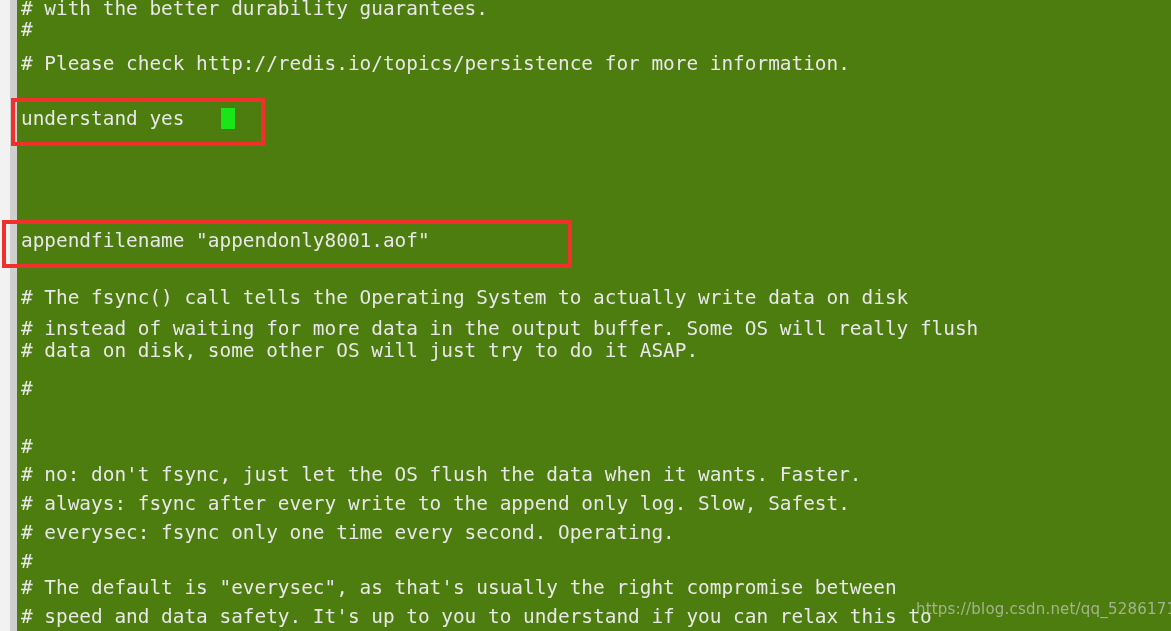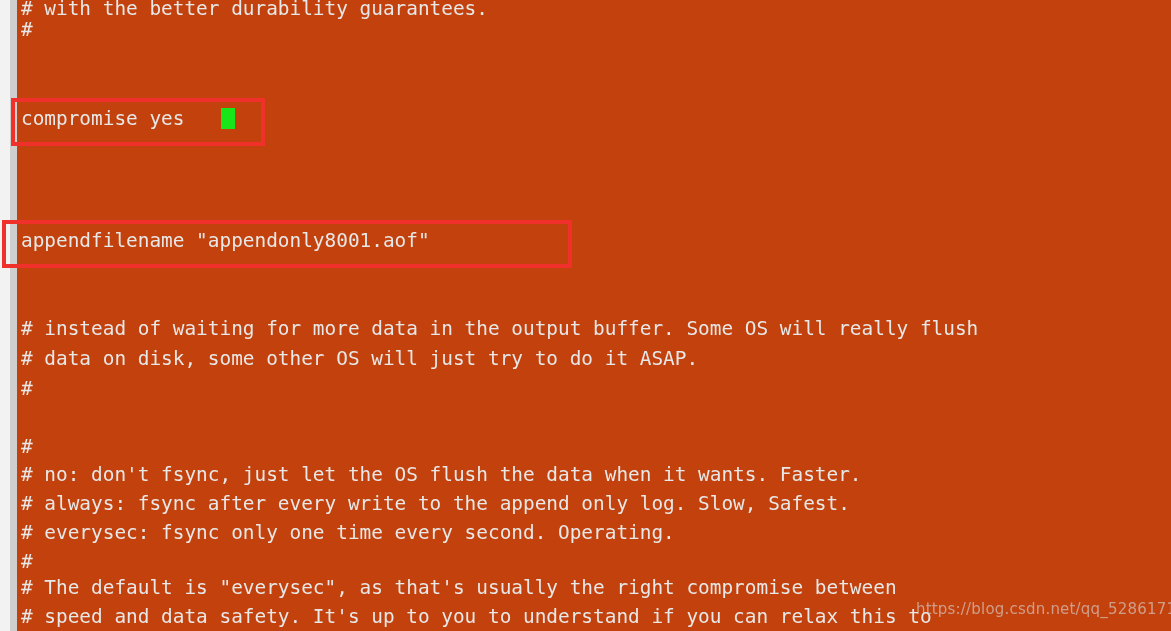--- a/index.html
+++ b/index.html
@@ -4,21 +4,21 @@
 <style>
   html, body {
     margin: 0;
     padding: 0;
     background: #000000;
   }
   #screen {
     position: relative;
     width: 1171px;
     height: 631px;
-    background: #c2410c;
+    background: #4d7c0f;
     overflow: hidden;
     font-family: "DejaVu Sans Mono", "Liberation Mono", monospace;
   }
   
   #left-gutter {
     position: absolute;
     left: 0;
     top: 0;
     width: 10px;
     height: 631px;
@@ -83,28 +83,30 @@
 
 <div id="screen">
 
   <div id="left-gutter"></div>
   <div id="left-gutter-inner"></div>
 
   <div id="terminal">
 
     <div class="line" style="top:-2px"># with the better durability guarantees.</div>
     <div class="line" style="top:19px">#</div>
+    <div class="line" style="top:53px"># Please check http://redis.io/topics/persistence for more information.</div>
     <div class="line" style="top:74px"></div>
-    <div class="line" style="top:108px">compromise yes</div>
+    <div class="line" style="top:108px">understand yes</div>
     <div class="line" style="top:134px"></div>
     <div class="line" style="top:196px"></div>
     <div class="line" style="top:230px">appendfilename "appendonly8001.aof"</div>
     <div class="line" style="top:256px"></div>
+    <div class="line" style="top:287px"># The fsync() call tells the Operating System to actually write data on disk</div>
     <div class="line" style="top:318px"># instead of waiting for more data in the output buffer. Some OS will really flush</div>
-    <div class="line" style="top:348px"># data on disk, some other OS will just try to do it ASAP.</div>
+    <div class="line" style="top:340px"># data on disk, some other OS will just try to do it ASAP.</div>
     <div class="line" style="top:378px">#</div>
     <div class="line" style="top:436px">#</div>
     <div class="line" style="top:464px"># no: don't fsync, just let the OS flush the data when it wants. Faster.</div>
     <div class="line" style="top:493px"># always: fsync after every write to the append only log. Slow, Safest.</div>
     <div class="line" style="top:522px"># everysec: fsync only one time every second. Operating.</div>
     <div class="line" style="top:551px">#</div>
     <div class="line" style="top:577px"># The default is "everysec", as that's usually the right compromise between</div>
     <div class="line" style="top:606px"># speed and data safety. It's up to you to understand if you can relax this to</div>
 
     <div class="cursor-block" style="left:221px; top:108px"></div>

